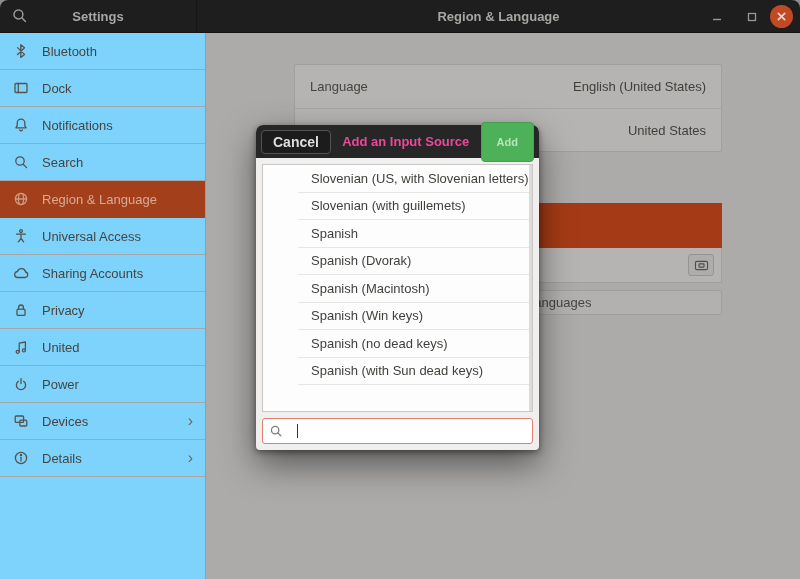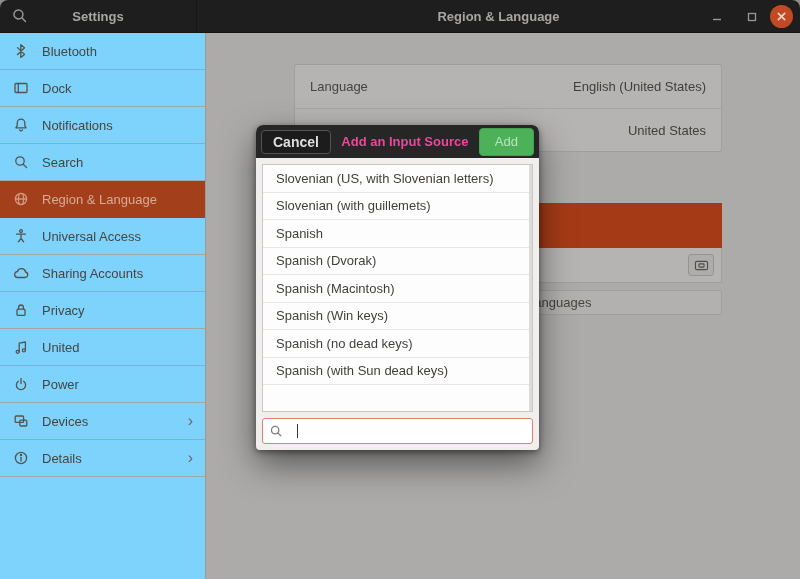--- a/index.html
+++ b/index.html
@@ -53,24 +53,24 @@
     border:1px solid #a19f9d;border-radius:3px;color:#474540;font-family:inherit;font-size:13px;cursor:pointer;}
   
   .dialog{position:absolute;left:256px;top:125px;width:283px;height:325px;z-index:5;
     background:#f0efee;border-radius:7px 7px 4px 4px;
     box-shadow:0 14px 34px rgba(0,0,0,.5),0 2px 6px rgba(0,0,0,.45);}
   .dlg-header{height:33px;background:#262626;border-radius:7px 7px 0 0;display:flex;
     align-items:center;justify-content:space-between;padding:0 5px;}
   .btn-cancel{height:24px;padding:0 11px;background:#1c1c1c;border:1px solid #525252;border-radius:4px;
     color:#dedede;font-weight:bold;font-family:inherit;font-size:14px;cursor:pointer;}
   .dlg-title{color:#ec4899;font-weight:bold;}
-  .btn-add{height:28px;padding:0 15px;background:#4cb158;border:1px solid #44a04f;border-radius:4px;
-    color:#b9e3bd;font-weight:normal;font-family:inherit;font-size:13px;cursor:pointer;}
+  .btn-add{height:40px;padding:0 15px;background:#4cb158;border:1px solid #44a04f;border-radius:4px;
+    color:#b9e3bd;font-weight:bold;font-family:inherit;font-size:11px;cursor:pointer;}
   .dlg-body{height:292px;padding:6px;display:flex;flex-direction:column;gap:6px;}
-  .source-list{position:relative;flex:1;background:#fdfdfd;border:1px solid #cac8c6;overflow:hidden;}
+  .source-list{position:relative;flex:1;background:#fdfdfd;border:1px solid #cac8c6;overflow:hidden;padding-left:35px;}
   .src-item{height:27.5px;display:flex;align-items:center;padding-left:13px;color:#403f3b;
     border-bottom:1px solid #e8e6e4;cursor:pointer;}
   .scroll-strip{position:absolute;top:0;right:0;bottom:0;width:3px;background:#dddbd9;}
   .search-entry{height:26px;flex:none;background:#ffffff;border:1px solid #dd8173;border-radius:3px;
     display:flex;align-items:center;padding:0 6px;gap:7px;cursor:text;}
   .search-entry .sicon{color:#807e7a;width:14px;height:14px;}
   .caret{width:1px;height:14px;background:#333;}
 </style>
 </head>
 <body>

